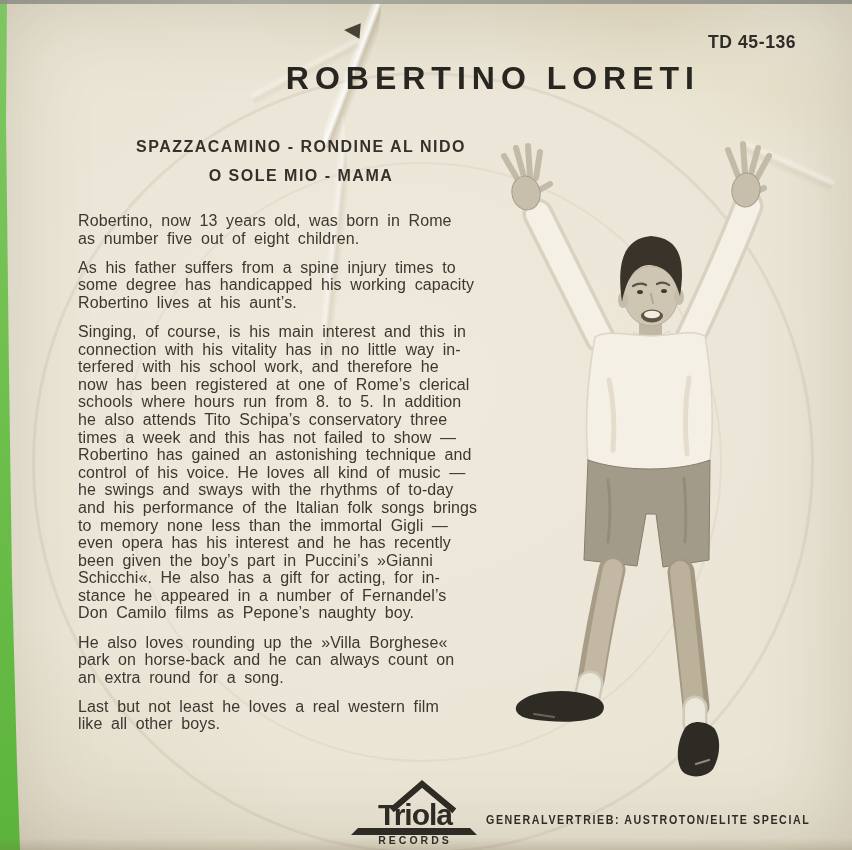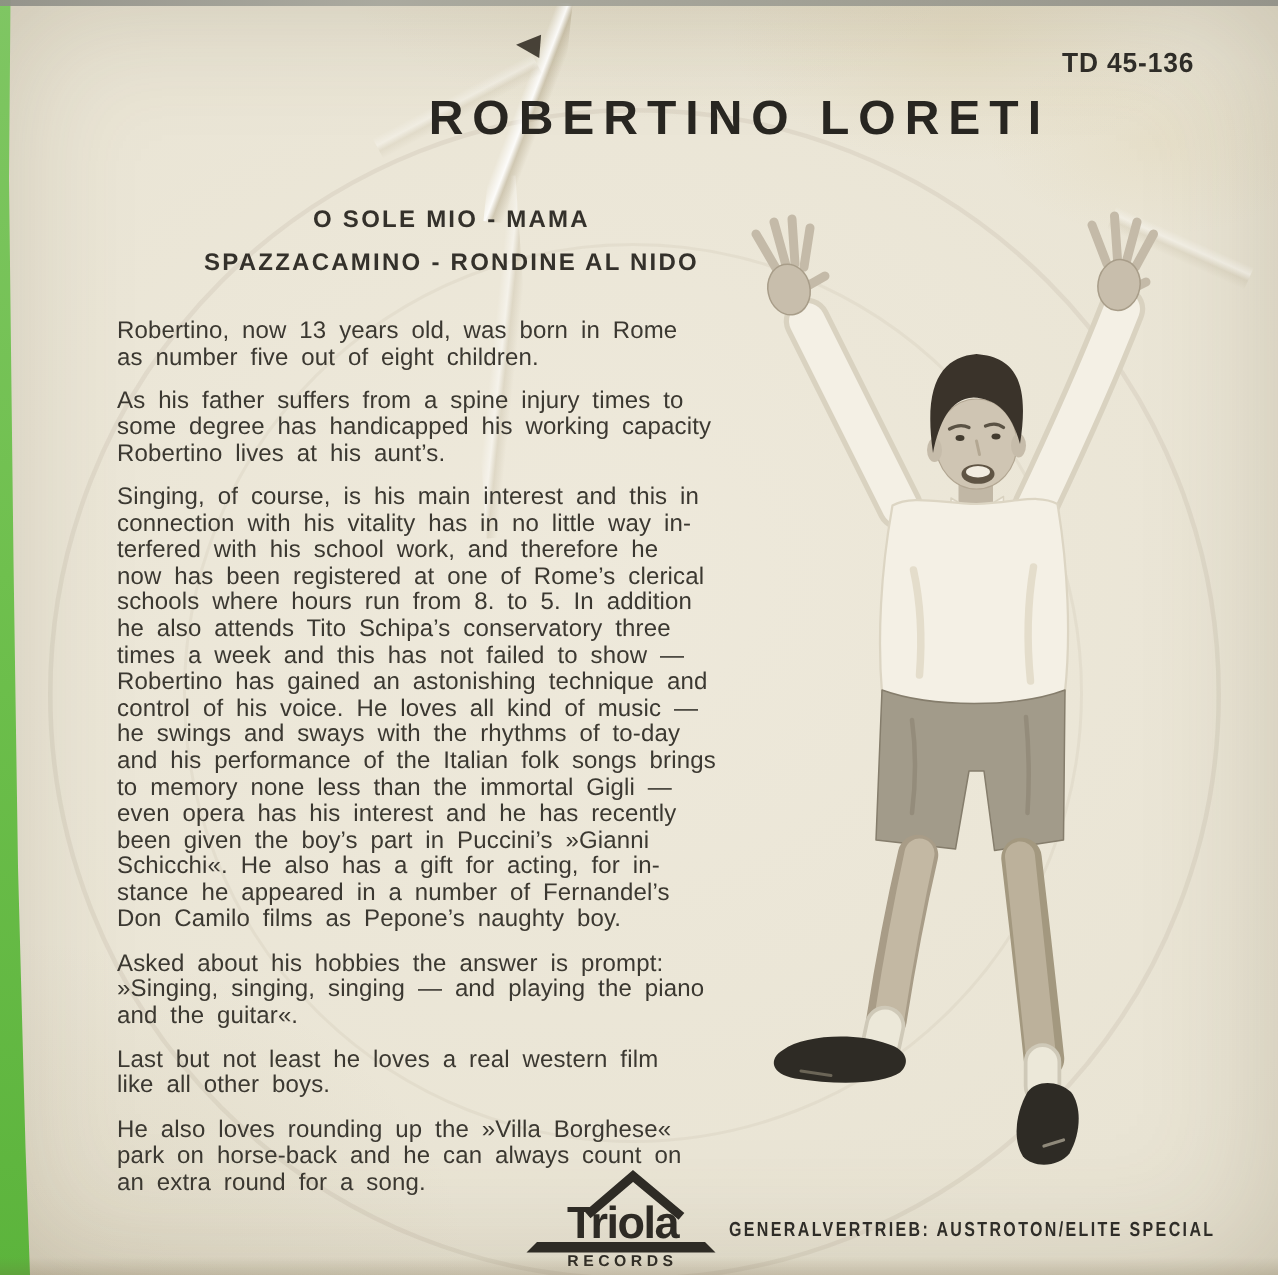--- a/index.html
+++ b/index.html
@@ -70,22 +70,22 @@
   <div class="crease crease-c"></div>
   <div class="crease crease-d"></div>
   <div class="crease crease-notch"></div>
   <div class="green-edge"></div>
   <div class="top-edge"></div>
 
   <div class="catalog">TD 45-136</div>
   <div class="title">ROBERTINO LORETI</div>
 
   <div class="tracks">
+    <div>SPAZZACAMINO - RONDINE AL NIDO</div>
     <div>O SOLE MIO - MAMA</div>
-    <div>SPAZZACAMINO - RONDINE AL NIDO</div>
   </div>
 
   <div class="bio">
     <p>Robertino, now 13 years old, was born in Rome
 as number five out of eight children.</p>
     <p>As his father suffers from a spine injury times to
 some degree has handicapped his working capacity
 Robertino lives at his aunt’s.</p>
     <p>Singing, of course, is his main interest and this in
 connection with his vitality has in no little way in-
@@ -97,28 +97,25 @@
 Robertino has gained an astonishing technique and
 control of his voice. He loves all kind of music —
 he swings and sways with the rhythms of to-day
 and his performance of the Italian folk songs brings
 to memory none less than the immortal Gigli —
 even opera has his interest and he has recently
 been given the boy’s part in Puccini’s »Gianni
 Schicchi«. He also has a gift for acting, for in-
 stance he appeared in a number of Fernandel’s
 Don Camilo films as Pepone’s naughty boy.</p>
-    <p>Asked about his hobbies the answer is prompt:
-»Singing, singing, singing — and playing the piano
-and the guitar«.</p>
-    <p>Last but not least he loves a real western film
-like all other boys.</p>
     <p>He also loves rounding up the »Villa Borghese«
 park on horse-back and he can always count on
 an extra round for a song.</p>
+    <p>Last but not least he loves a real western film
+like all other boys.</p>
   </div>
 
   <svg class="photo" viewBox="0 0 312 650" aria-hidden="true">
     <g stroke-linecap="round" stroke-linejoin="round">
 
       <path d="M 50 74 Q 74 122 112 198" stroke="#d9d2c0" stroke-width="31" fill="none"></path>
       <path d="M 50 74 Q 74 122 112 198" stroke="#f4f0e5" stroke-width="24" fill="none"></path>
       <path d="M 260 66 Q 238 122 202 198" stroke="#d9d2c0" stroke-width="31" fill="none"></path>
       <path d="M 260 66 Q 238 122 202 198" stroke="#f4f0e5" stroke-width="24" fill="none"></path>
 

